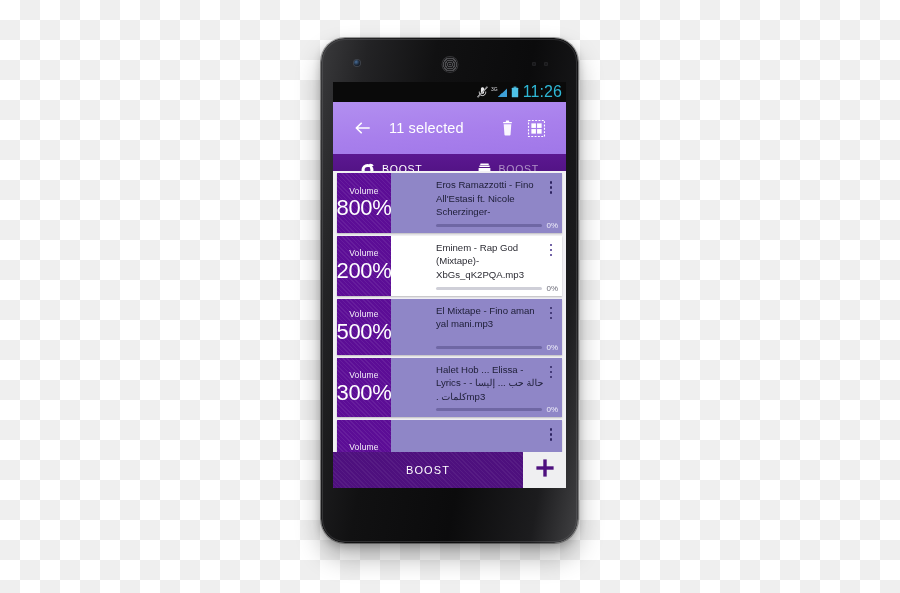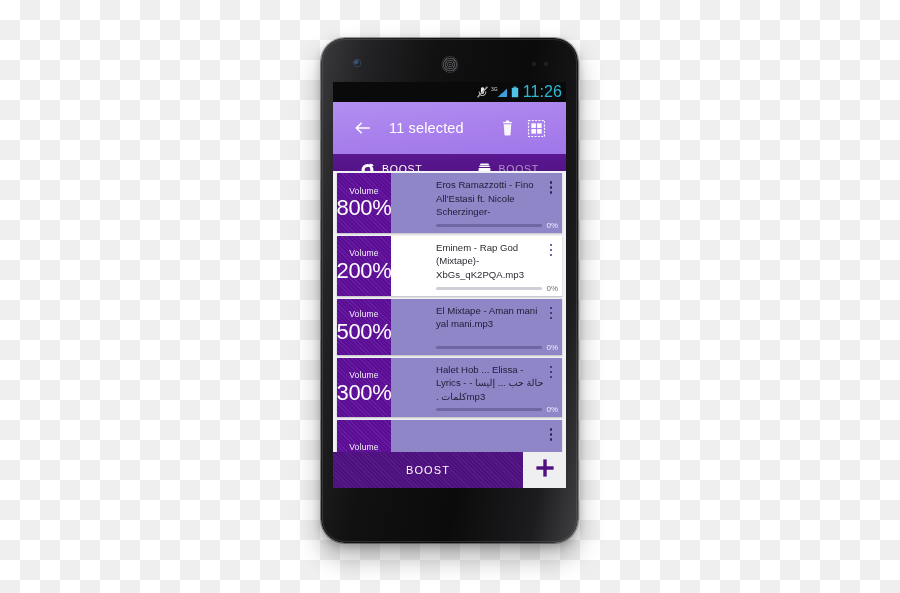--- a/index.html
+++ b/index.html
@@ -463,21 +463,21 @@
         </div>
       </div>
 
       <div class="track-card selected">
         <div class="volume-badge">
           <span class="volume-label">Volume</span>
           <span class="volume-value">500%</span>
         </div>
         <div class="track-body">
           <div class="track-row">
-            <div class="track-title">El Mixtape - Aman mani yal mani.mp3</div>
+            <div class="track-title">El Mixtape - Fino aman yal mani.mp3</div>
             <div class="overflow-menu">
                 <i></i>
                 <i></i>
                 <i></i>
               </div>
           </div>
           <div class="progress-row">
             <div class="progress-track">
               <div class="progress-fill" style="width:0%"></div>
             </div>

